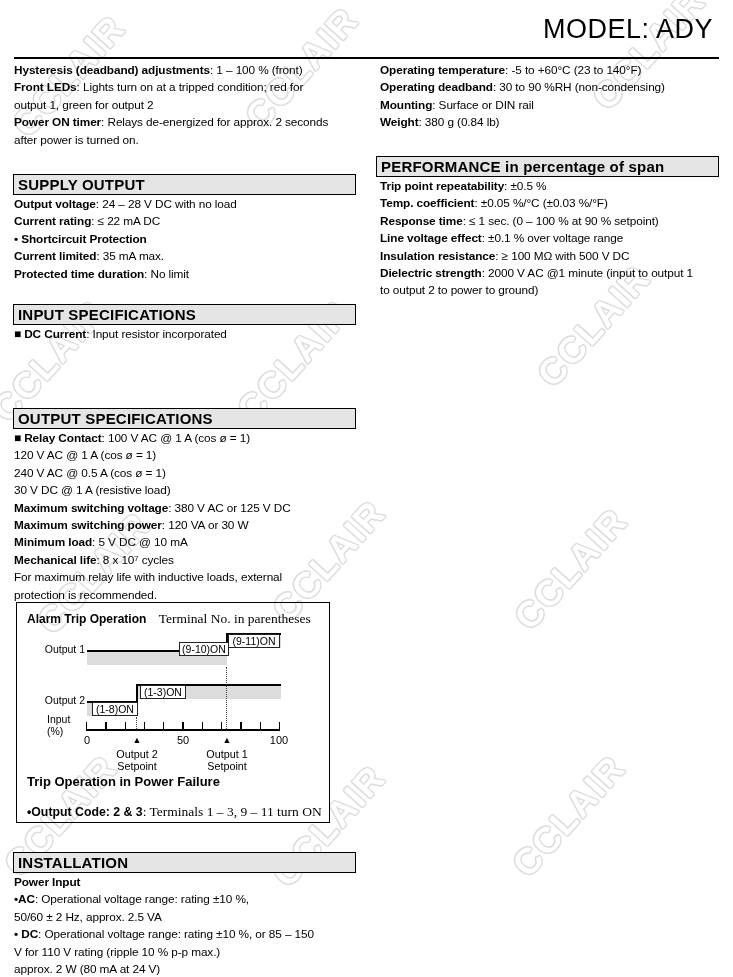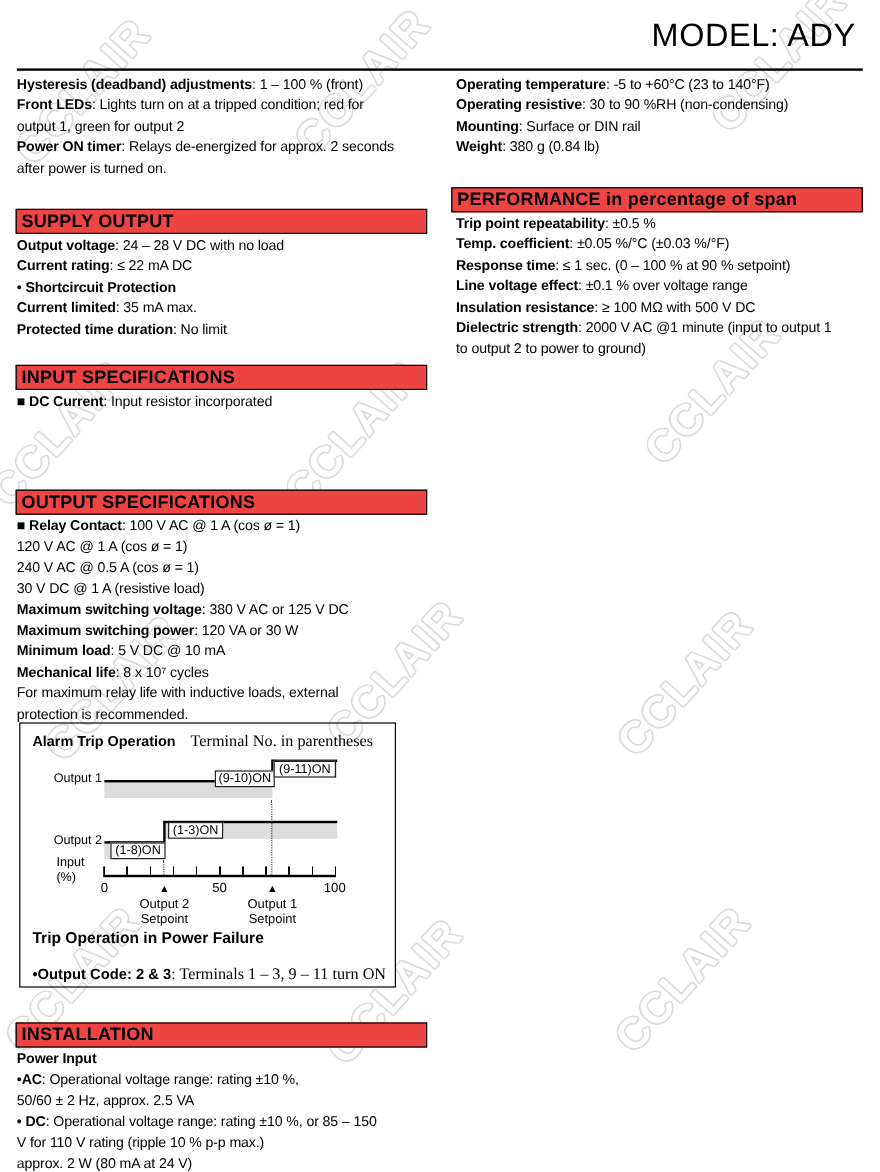--- a/index.html
+++ b/index.html
@@ -11,21 +11,21 @@
       color:#ffffff;transform:rotate(-48deg);
       text-shadow:1px 1px 0 #dcdcdc,-1px -1px 0 #dcdcdc,1px -1px 0 #dcdcdc,-1px 1px 0 #dcdcdc,
                   0 1.4px 0 #dcdcdc,0 -1.4px 0 #dcdcdc,1.4px 0 0 #dcdcdc,-1.4px 0 0 #dcdcdc;}
   
   .layer-ct{position:absolute;inset:0;z-index:1;}
   .page-title{position:absolute;top:14px;right:20px;font-size:27px;letter-spacing:.5px;}
   .top-rule{position:absolute;top:57px;left:14px;width:705px;height:2px;background:#000;}
   .tblock{position:absolute;font-size:11.8px;line-height:17.4px;letter-spacing:-.1px;}
   .tblock > div{white-space:nowrap;}
   .b{font-weight:bold;}
-  .secbar{position:absolute;height:19px;background:#ef4444;border:1px solid #000;
+  .secbar{position:absolute;height:19px;background:#e5e5e5;border:1px solid #000;
           font-weight:bold;font-size:15px;line-height:19px;padding-left:4px;letter-spacing:.2px;}
   
   .dgbox{position:absolute;left:16px;top:602px;width:312px;height:219px;border:1.5px solid #000;}
   .dgbox *{position:absolute;}
   .dg-titlerow{left:10px;top:6px;white-space:nowrap;position:absolute;}
   .dg-title{position:static;font-weight:bold;font-size:12px;}
   .dg-sub{position:static;font-family:"Liberation Serif","DejaVu Serif",serif;font-size:13.5px;margin-left:8px;}
   .dg-olabel{left:26px;width:42px;text-align:right;font-size:10.5px;}
   .bar{height:13px;background:#dcdcdc;border-top:2px solid #000;}
   .vstep{width:2px;background:#000;}
@@ -72,21 +72,21 @@
     <div class="tblock" style="left:14px;top:62px">
       <div><span class="b">Hysteresis (deadband) adjustments</span><span>: 1 – 100 % (front)</span></div>
       <div><span class="b">Front LEDs</span><span>: Lights turn on at a tripped condition; red for</span></div>
       <div><span class="b"></span><span>output 1, green for output 2</span></div>
       <div><span class="b">Power ON timer</span><span>: Relays de-energized for approx. 2 seconds</span></div>
       <div><span class="b"></span><span>after power is turned on.</span></div>
     </div>
 
     <div class="tblock" style="left:380px;top:62px">
       <div><span class="b">Operating temperature</span><span>: -5 to +60°C (23 to 140°F)</span></div>
-      <div><span class="b">Operating resistive</span><span>: 30 to 90 %RH (non-condensing)</span></div>
+      <div><span class="b">Operating deadband</span><span>: 30 to 90 %RH (non-condensing)</span></div>
       <div><span class="b">Mounting</span><span>: Surface or DIN rail</span></div>
       <div><span class="b">Weight</span><span>: 380 g (0.84 lb)</span></div>
     </div>
 
     <div class="secbar" style="left:376px;top:156px;width:337px">PERFORMANCE in percentage of span</div>
     <div class="tblock" style="left:380px;top:178px">
       <div><span class="b">Trip point repeatability</span><span>: ±0.5 %</span></div>
       <div><span class="b">Temp. coefficient</span><span>: ±0.05 %/°C (±0.03 %/°F)</span></div>
       <div><span class="b">Response time</span><span>: ≤ 1 sec. (0 – 100 % at 90 % setpoint)</span></div>
       <div><span class="b">Line voltage effect</span><span>: ±0.1 % over voltage range</span></div>

